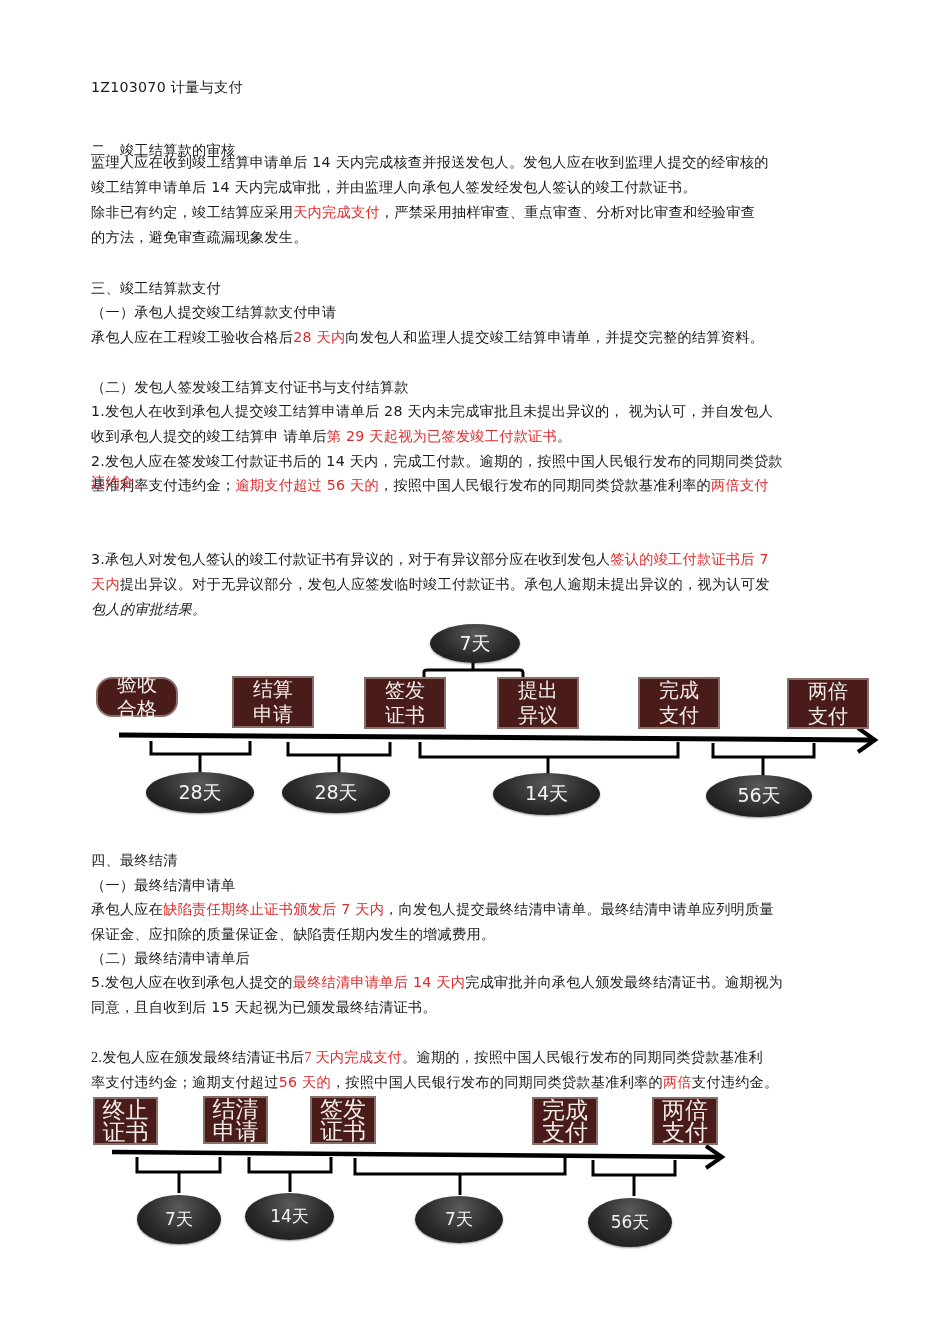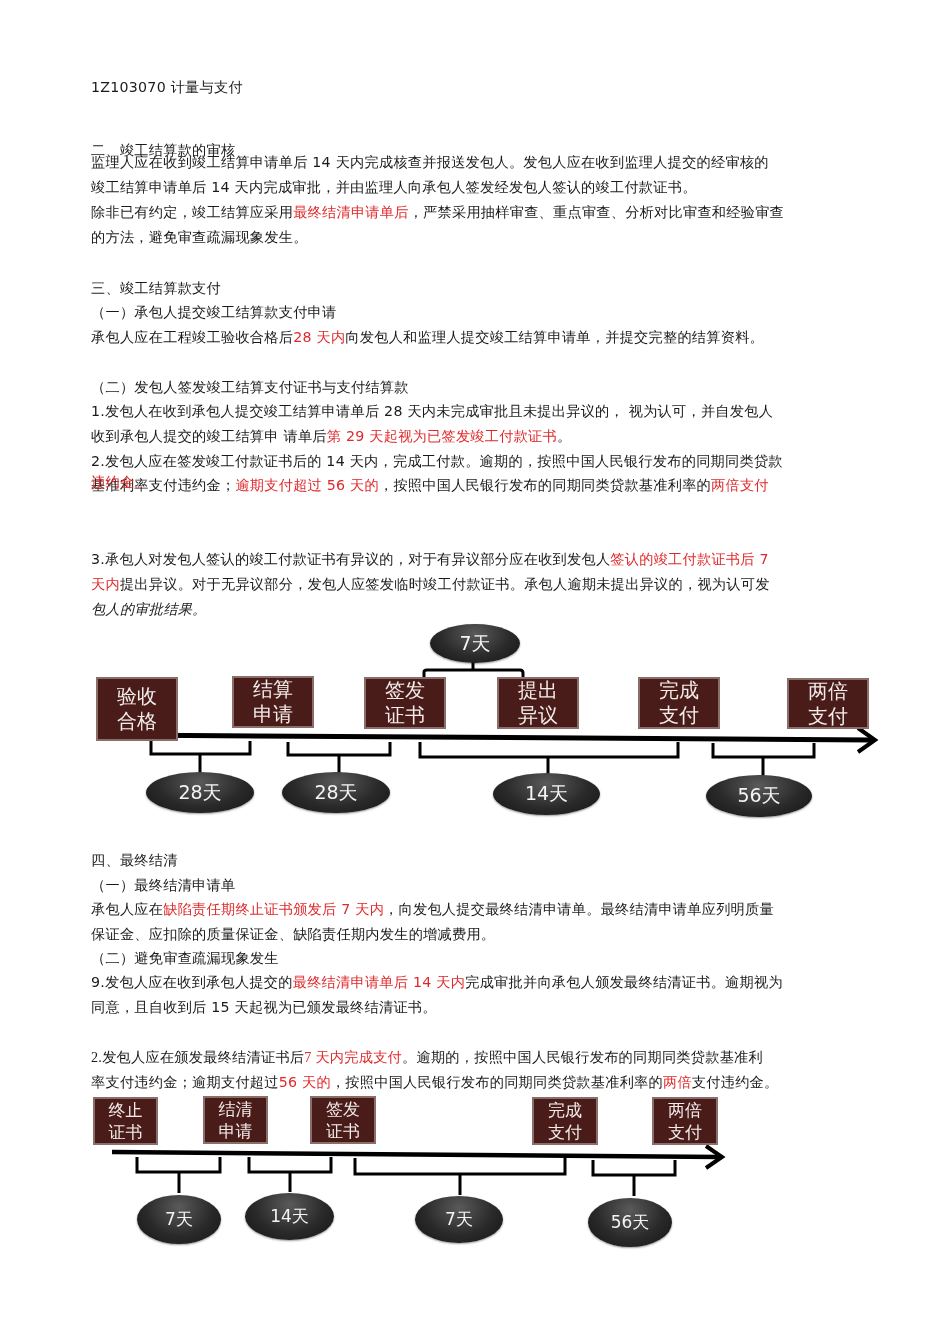--- a/index.html
+++ b/index.html
@@ -4,38 +4,38 @@
 <style>
   html, body { margin: 0; padding: 0; background: #ffffff; }
   body { width: 950px; height: 1344px; position: relative; overflow: hidden;
          font-family: "DejaVu Sans", "Liberation Sans", sans-serif; color: #1a1a1a; }
   .line { position: absolute; left: 91px; font-size: 14.2px; line-height: 20px; white-space: nowrap; letter-spacing: 0.25px; }
   .red { color: #e0292b; }
   .box { position: absolute; background: #4a1c19; border: 2px solid #8a6e6a; box-sizing: border-box;
          color: #f2ecea; text-align: center; display: flex; flex-direction: column; justify-content: center; }
   .box span { display: block; }
   .d1 .box { font-size: 20px; line-height: 25px; }
-  .d2 .box { font-size: 17px; line-height: 22px; }
+  .d2 .box { font-size: 23px; line-height: 22px; }
   .ell { position: absolute; border-radius: 50%;
          background: radial-gradient(ellipse at 50% 25%, #5a5a5a 0%, #2a2a2a 55%, #141414 100%);
          color: #f4f4f4; display: flex; align-items: center; justify-content: center;
          box-shadow: 0 1px 2px rgba(0,0,0,0.4); }
   .d1 .ell { font-size: 19px; }
   .d2 .ell { font-size: 17px; }
   svg { position: absolute; left: 0; top: 0; overflow: visible; }
 </style>
 </head>
 <body>
 
 <div class="line" style="top:77px;">1Z103070    计量与支付</div>
 
 <div class="line" style="top:140px;">二、竣工结算款的审核</div>
 <div class="line" style="top:152px;">监理人应在收到竣工结算申请单后 14 天内完成核查并报送发包人。发包人应在收到监理人提交的经审核的</div>
 <div class="line" style="top:177px;">竣工结算申请单后 14 天内完成审批，并由监理人向承包人签发经发包人签认的竣工付款证书。</div>
-<div class="line" style="top:202px;"><span>除非已有约定，竣工结算应采用</span><span class="red">最终结清申请单后</span><span>，严禁采用抽样审查、重点审查、分析对比审查和经验审查</span></div>
+<div class="line" style="top:202px;"><span>除非已有约定，竣工结算应采用</span><span class="red">天内完成支付</span><span>，严禁采用抽样审查、重点审查、分析对比审查和经验审查</span></div>
 <div class="line" style="top:227px;">的方法，避免审查疏漏现象发生。</div>
 
 <div class="line" style="top:278px;">三、竣工结算款支付</div>
 <div class="line" style="top:302px;">（一）承包人提交竣工结算款支付申请</div>
 <div class="line" style="top:327px;"><span>承包人应在工程竣工验收合格后</span><span class="red">28 天内</span><span>向发包人和监理人提交竣工结算申请单，并提交完整的结算资料。</span></div>
 
 <div class="line" style="top:377px;">（二）发包人签发竣工结算支付证书与支付结算款</div>
 <div class="line" style="top:401px;">1.发包人在收到承包人提交竣工结算申请单后 28 天内未完成审批且未提出异议的，  视为认可，并自发包人</div>
 <div class="line" style="top:426px;"><span>收到承包人提交的竣工结算申  请单后</span><span class="red">第 29 天起视为已签发竣工付款证书</span><span>。</span></div>
 <div class="line" style="top:451px;">2.发包人应在签发竣工付款证书后的 14 天内，完成工付款。逾期的，按照中国人民银行发布的同期同类贷款</div>
@@ -58,21 +58,21 @@
     <path d="M151,741 L151,754 L250,754 L250,741" fill="none" stroke="#000" stroke-width="3"></path>
     <line x1="200" y1="754" x2="200" y2="773" stroke="#000" stroke-width="3"></line>
     <path d="M288,742 L288,755 L390,755 L390,742" fill="none" stroke="#000" stroke-width="3"></path>
     <line x1="339" y1="755" x2="339" y2="773" stroke="#000" stroke-width="3"></line>
     <path d="M420,742 L420,757 L678,757 L678,742" fill="none" stroke="#000" stroke-width="3"></path>
     <line x1="548" y1="757" x2="548" y2="775" stroke="#000" stroke-width="3"></line>
     <path d="M713,743 L713,757 L814,757 L814,743" fill="none" stroke="#000" stroke-width="3"></path>
     <line x1="763" y1="757" x2="763" y2="776" stroke="#000" stroke-width="3"></line>
   </svg>
 
-  <div class="box" style="left:96px; top:677px; width:82px; height:64px;">
+  <div class="box" style="left:96px; top:677px; width:82px; height:40px;border-radius:16px;">
       <span>验收</span>
       <span>合格</span>
     </div>
   <div class="box" style="left:232px; top:676px; width:82px; height:52px;">
       <span>结算</span>
       <span>申请</span>
     </div>
   <div class="box" style="left:364px; top:677px; width:82px; height:52px;">
       <span>签发</span>
       <span>证书</span>
@@ -94,22 +94,22 @@
   <div class="ell" style="left:146px; top:772px; width:108px; height:41px;">28天</div>
   <div class="ell" style="left:282px; top:772px; width:108px; height:41px;">28天</div>
   <div class="ell" style="left:493px; top:773px; width:107px; height:42px;">14天</div>
   <div class="ell" style="left:706px; top:775px; width:106px; height:42px;">56天</div>
 </div>
 
 <div class="line" style="top:850px;">四、最终结清</div>
 <div class="line" style="top:875px;">（一）最终结清申请单</div>
 <div class="line" style="top:899px;"><span>承包人应在</span><span class="red">缺陷责任期终止证书颁发后 7 天内</span><span>，向发包人提交最终结清申请单。最终结清申请单应列明质量</span></div>
 <div class="line" style="top:924px;">保证金、应扣除的质量保证金、缺陷责任期内发生的增减费用。</div>
-<div class="line" style="top:948px;">（二）避免审查疏漏现象发生</div>
-<div class="line" style="top:972px;"><span>9.发包人应在收到承包人提交的</span><span class="red">最终结清申请单后 14 天内</span><span>完成审批并向承包人颁发最终结清证书。逾期视为</span></div>
+<div class="line" style="top:948px;">（二）最终结清申请单后</div>
+<div class="line" style="top:972px;"><span>5.发包人应在收到承包人提交的</span><span class="red">最终结清申请单后 14 天内</span><span>完成审批并向承包人颁发最终结清证书。逾期视为</span></div>
 <div class="line" style="top:997px;">同意，且自收到后 15 天起视为已颁发最终结清证书。</div>
 
 <div class="line" style="top:1047px;font-family:Liberation Serif, serif;"><span>2.发包人应在颁发最终结清证书后</span><span class="red">7 天内完成支付</span><span>。逾期的，按照中国人民银行发布的同期同类贷款基准利</span></div>
 <div class="line" style="top:1072px;"><span>率支付违约金；逾期支付超过</span><span class="red">56 天的</span><span>，按照中国人民银行发布的同期同类贷款基准利率的</span><span class="red">两倍</span><span>支付违约金。</span></div>
 
 <div class="d2">
   <svg width="950" height="1344">
     <line x1="112" y1="1152" x2="720" y2="1157" stroke="#000" stroke-width="4.5"></line>
     <polyline points="706,1146 722,1157 706,1168" fill="none" stroke="#000" stroke-width="4"></polyline>
     <path d="M137,1157 L137,1172 L220,1172 L220,1157" fill="none" stroke="#000" stroke-width="3"></path>

